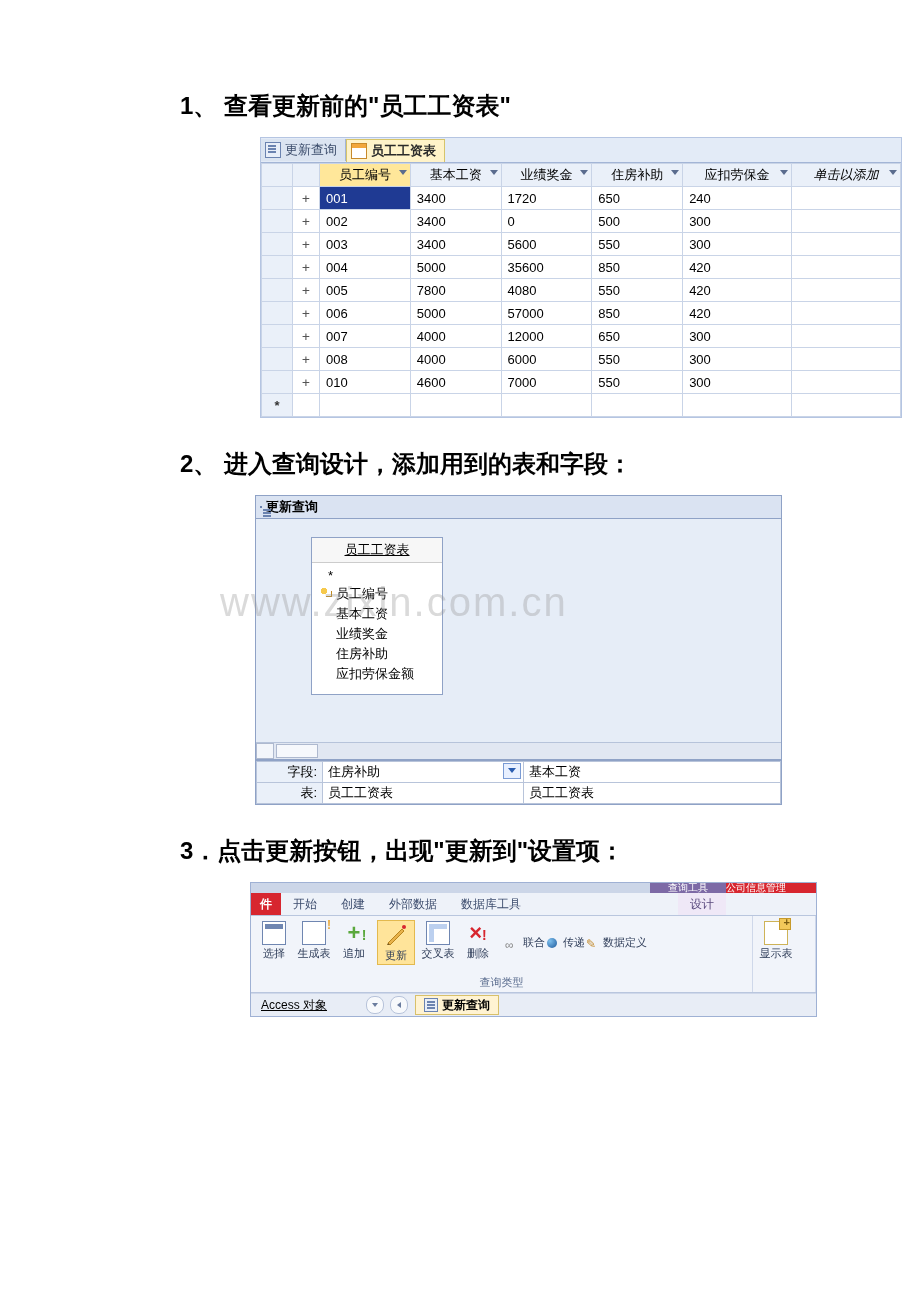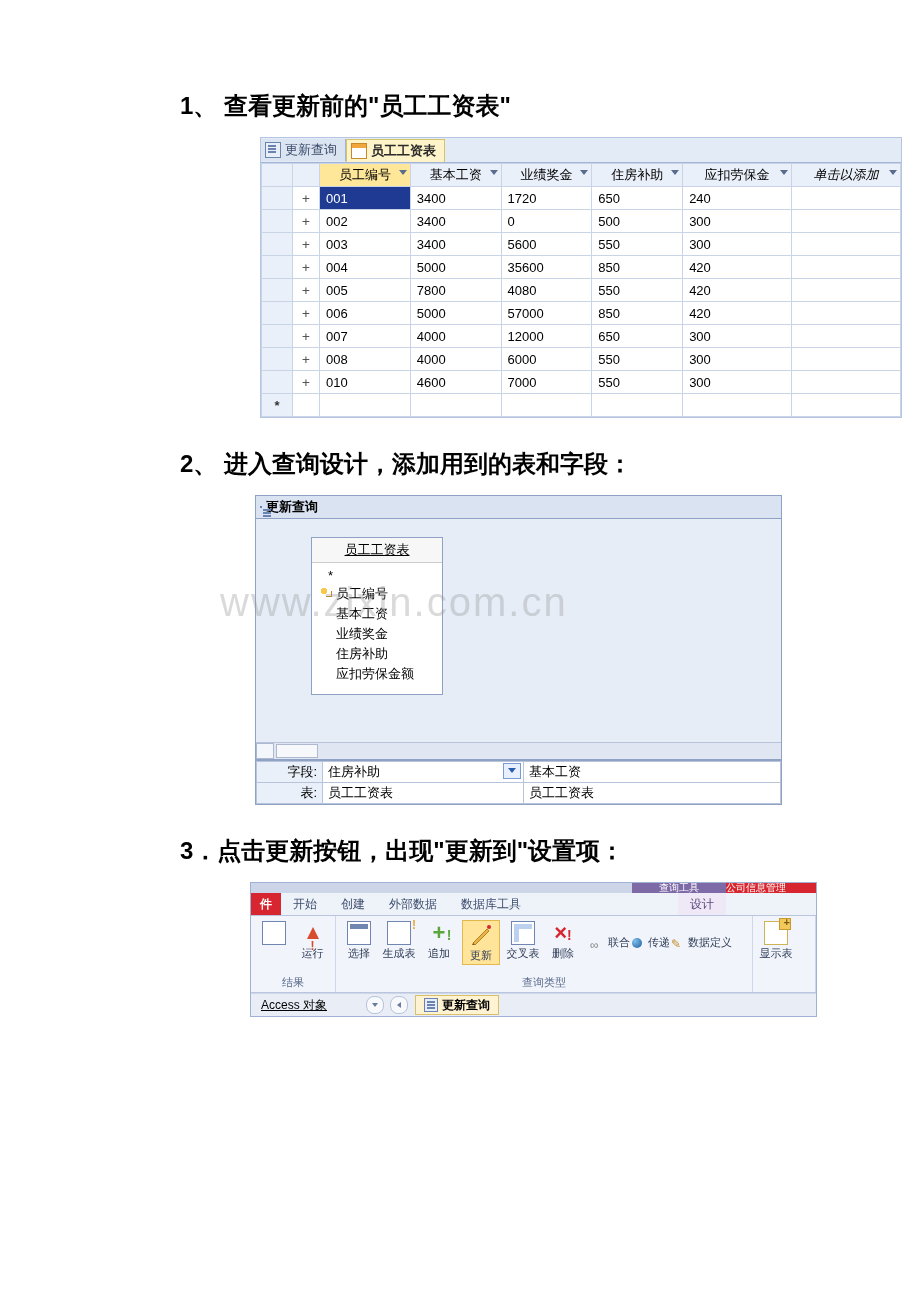--- a/index.html
+++ b/index.html
@@ -174,21 +174,21 @@
 
   
   .fig3 {
     margin-left: 190px;
     width: 565px;
     font-size: 12px;
     border: 1px solid #9fb1d4;
   }
   .fig3-topstrip { height:10px; display:flex;}
   .fig3-topstrip .gray { flex:1; background:#ccd6e8;}
-  .fig3-topstrip .purple { width:94px; background:#7d6aa6; color:#fff; font-size:10px; line-height:10px; text-align:center; overflow:hidden;}
+  .fig3-topstrip .purple { width:76px; background:#7d6aa6; color:#fff; font-size:10px; line-height:10px; text-align:center; overflow:hidden;}
   .fig3-topstrip .red { width:90px; background:#d7262f; color:#fff; font-size:10px; line-height:10px; overflow:hidden;}
   .fig3-tabs {
     display:flex; height:22px; background:#eef2f9; border-bottom:1px solid #b9c6de;
   }
   .rtab { padding:3px 12px 0; color:#3d4d6e; }
   .rtab.file { background:#d7262f; color:#fff; font-weight:bold; width:18px; text-align:center; padding:3px 6px 0;}
   .rtab.context { background:#efe8f7; color:#5a4a7e;}
   .ribbon {
     display:flex; background:#f1f4fa; height:76px; border-bottom:1px solid #b9c6de;
   }
@@ -427,37 +427,20 @@
       <div class="rtab file">件</div>
       <div class="rtab">开始</div>
       <div class="rtab">创建</div>
       <div class="rtab">外部数据</div>
       <div class="rtab">数据库工具</div>
       <div style="flex:1"></div>
       <div class="rtab context">设计</div>
       <div style="width:90px"></div>
     </div>
     <div class="ribbon">
-      <div class="rgroup" style="width:72px">
-        <div class="icons">
-          <div class="rbtn">
-              <div class="ic">
-                <div class="ic-view"></div>
-              </div>
-              <span></span>
-            </div>
-          <div class="rbtn">
-              <div class="ic">
-                <div class="ic-run"></div>
-              </div>
-              <span>运行</span>
-            </div>
-        </div>
-        <div class="glabel">结果</div>
-      </div>
       <div class="rgroup" style="flex:1">
         <div class="icons">
           <div class="rbtn">
               <div class="ic">
                 <div class="ic-sel"></div>
               </div>
               <span>选择</span>
             </div>
           <div class="rbtn">
               <div class="ic">

